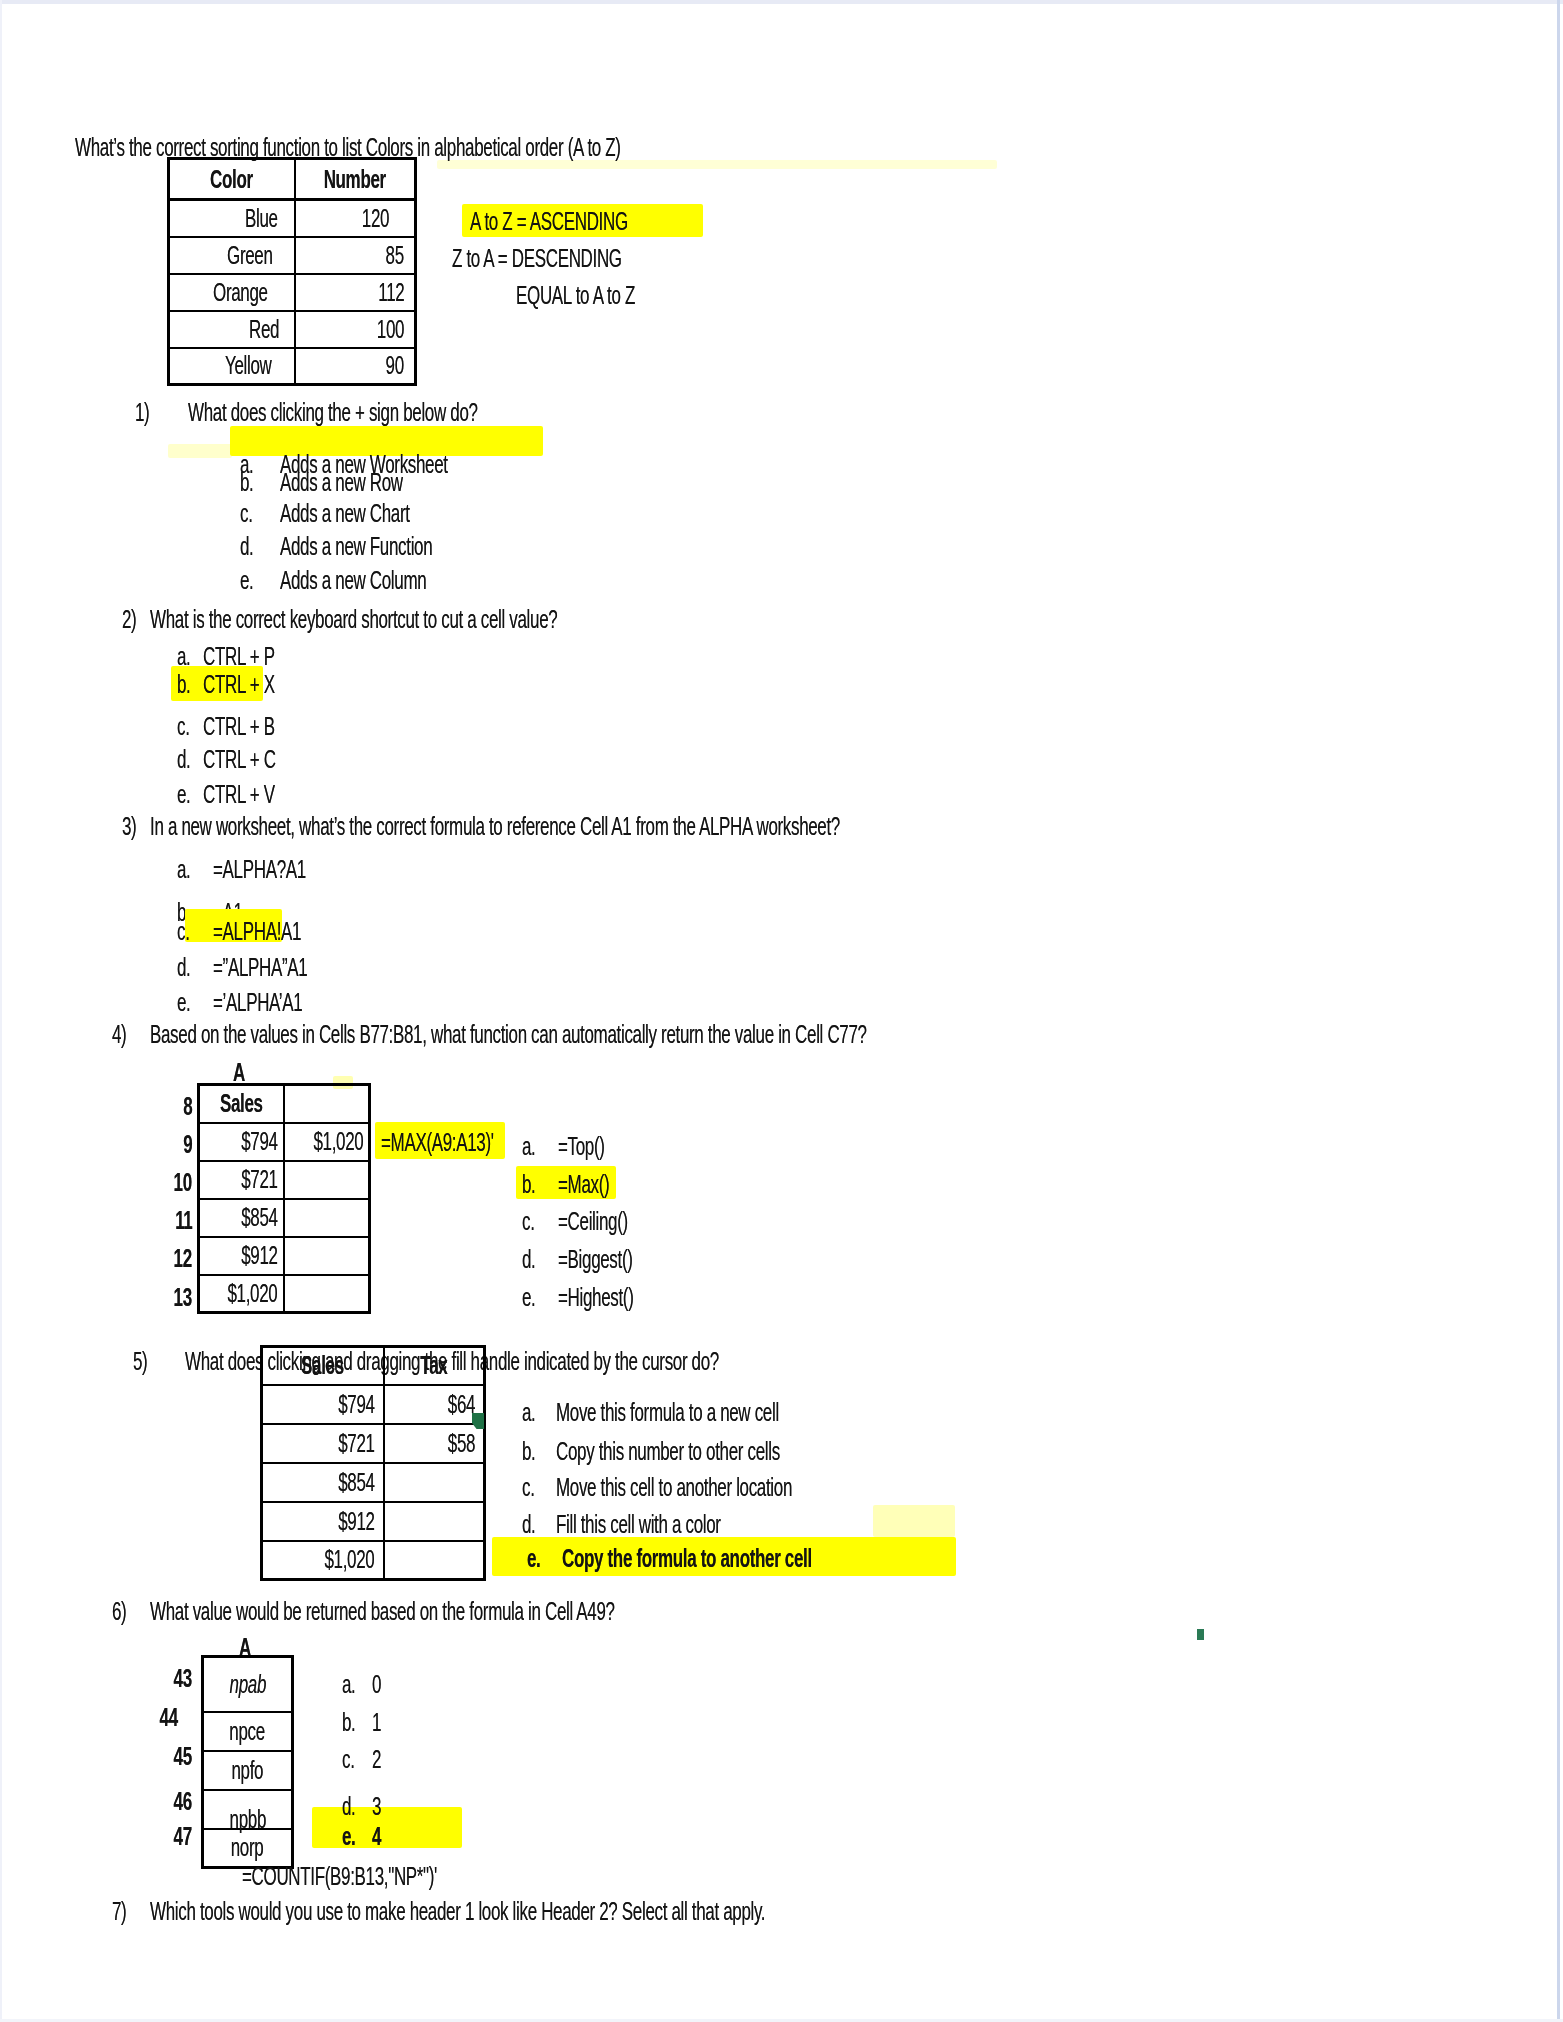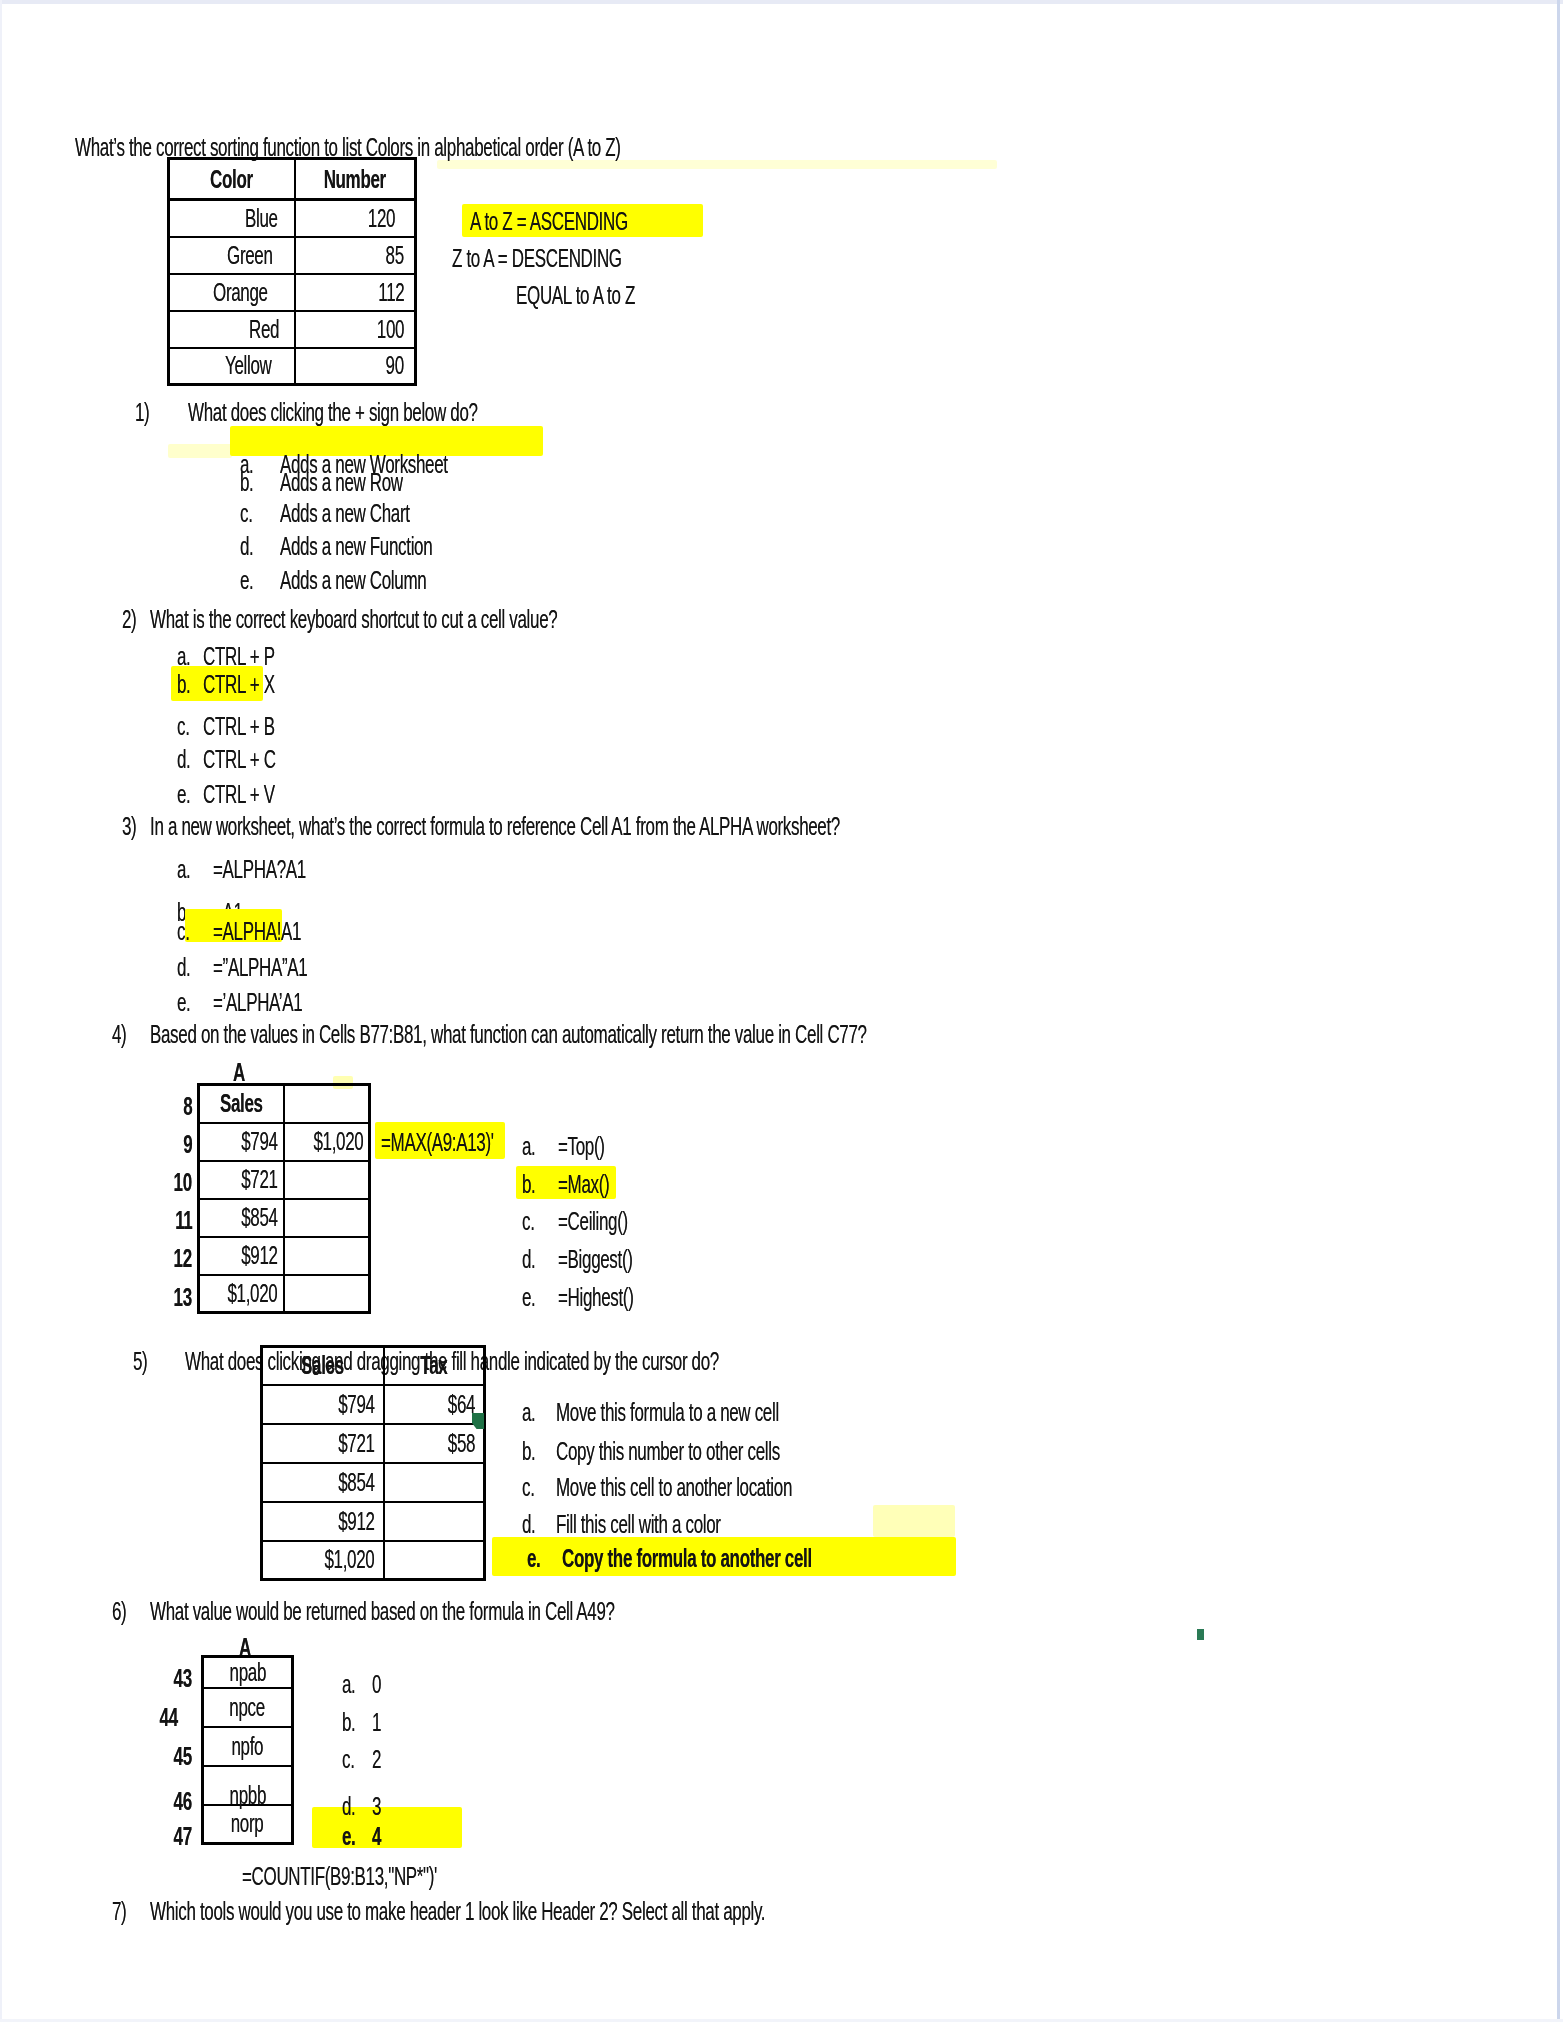--- a/index.html
+++ b/index.html
@@ -49,21 +49,21 @@
         <col style="width:126px;">
         <col style="width:121px;">
       </colgroup>
     <tbody>
         <tr style="height:41px;">
       <th class="c" style="border-bottom:3px solid #000;"><span class="in b">Color</span></th>
       <th class="c" style="border-bottom:3px solid #000;"><span class="in b">Number</span></th>
     </tr>
     <tr style="height:37px;">
       <td class="l" style="padding-left:8px;"><span class="in">Blue</span></td>
-      <td class="r" style="padding-right:19px;"><span class="in">120</span></td>
+      <td class="r" style="padding-right:25px;"><span class="in">120</span></td>
     </tr>
     <tr style="height:37px;">
       <td class="l" style="padding-left:8px;"><span class="in">Green</span></td>
       <td class="r" style="padding-right:10px;"><span class="in">85</span></td>
     </tr>
     <tr style="height:37px;">
       <td class="l" style="padding-left:8px;"><span class="in">Orange</span></td>
       <td class="r" style="padding-right:10px;"><span class="in">112</span></td>
     </tr>
     <tr style="height:37px;">
@@ -245,21 +245,21 @@
   <div class="rownum" style="left:130px;top:1789px;"><span class="in b">46</span></div>
   <div class="rownum" style="left:130px;top:1824px;"><span class="in b">47</span></div>
 
   <div class="hl" style="left:312px;top:1807px;width:150px;height:41px;"></div>
 
   <table class="grid" style="left:201px;top:1655px;">
     <colgroup>
         <col style="width:90px;">
       </colgroup>
     <tbody>
-        <tr style="height:31px;">
+        <tr style="height:55px;font-style:italic;">
           <td class="c"><span class="in">npab</span></td>
         </tr>
     <tr style="height:39px;">
           <td class="c"><span class="in">npce</span></td>
         </tr>
     <tr style="height:39px;">
           <td class="c"><span class="in">npfo</span></td>
         </tr>
     <tr style="height:39px;">
           <td class="c"><span class="in" style="transform:translateY(10px) scaleX(0.68);">npbb</span></td>

